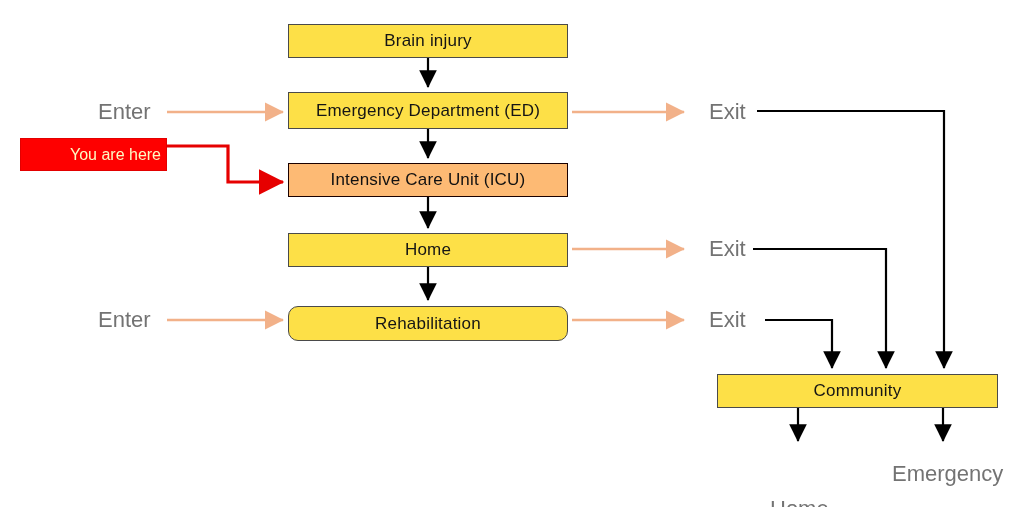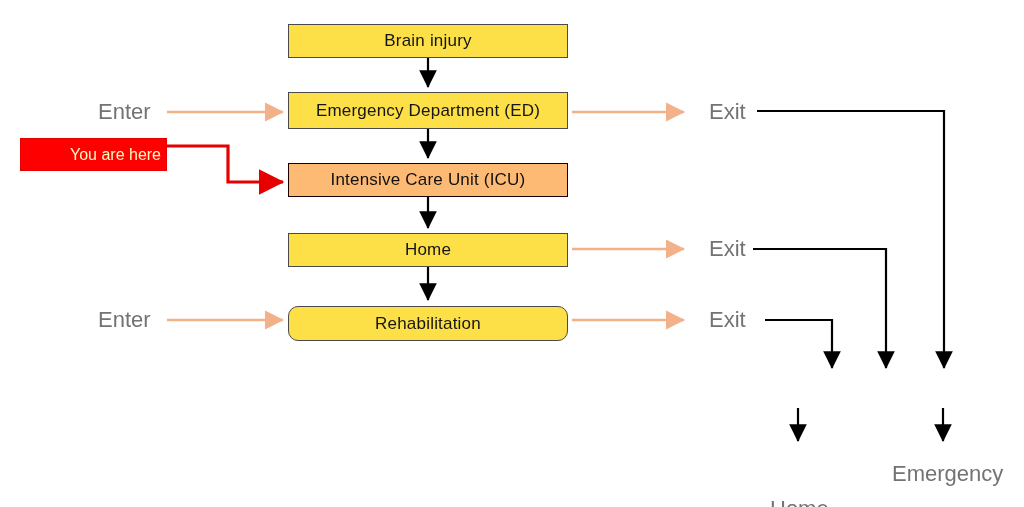--- a/index.html
+++ b/index.html
@@ -85,20 +85,21 @@
   <div class="node" style="left:288px; top:24px; width:280px; height:34px;">Brain injury</div>
 
   <div class="node" style="left:288px; top:92px; width:280px; height:37px;">Emergency Department (ED)</div>
 
   <div class="node highlight" style="left:288px; top:163px; width:280px; height:34px;">Intensive Care Unit (ICU)</div>
 
   <div class="node" style="left:288px; top:233px; width:280px; height:34px;">Home</div>
 
   <div class="node" style="left:288px; top:306px; width:280px; height:35px;border-radius:10px;">Rehabilitation</div>
 
+  <div class="node" style="left:717px; top:374px; width:281px; height:34px;">Community</div>
 
   <div class="callout" style="left:20px; top:138px; width:147px; height:33px;">You are here</div>
 
   <div class="flabel" style="left:98px; top:99px;">Enter</div>
   <div class="flabel" style="left:98px; top:307px;">Enter</div>
 
   <div class="flabel" style="left:709px; top:99px;">Exit</div>
   <div class="flabel" style="left:709px; top:236px;">Exit</div>
   <div class="flabel" style="left:709px; top:307px;">Exit</div>
 

